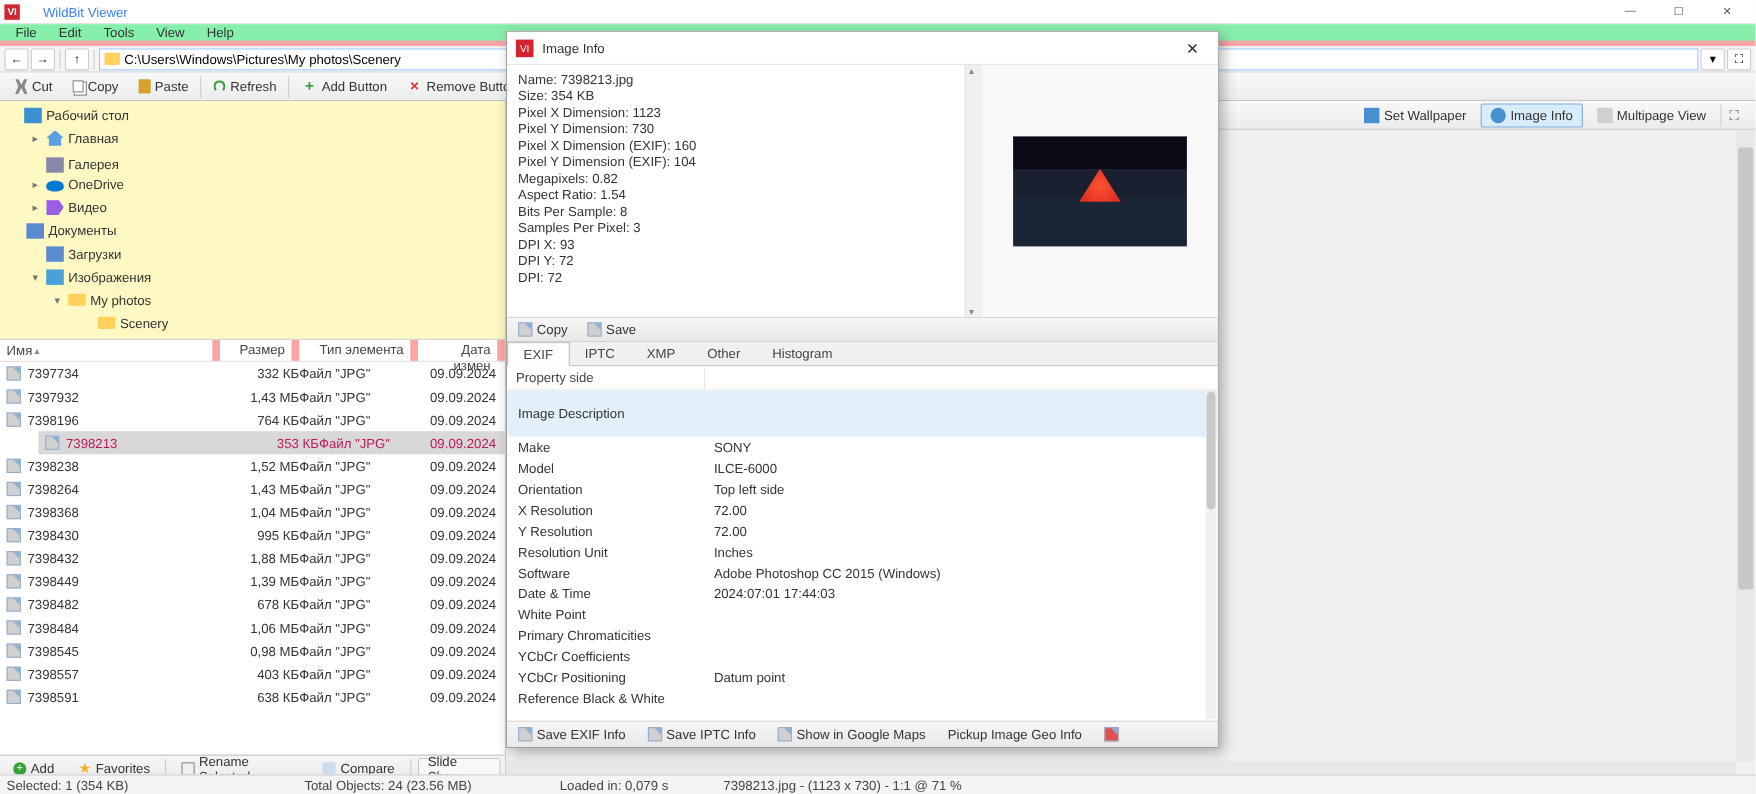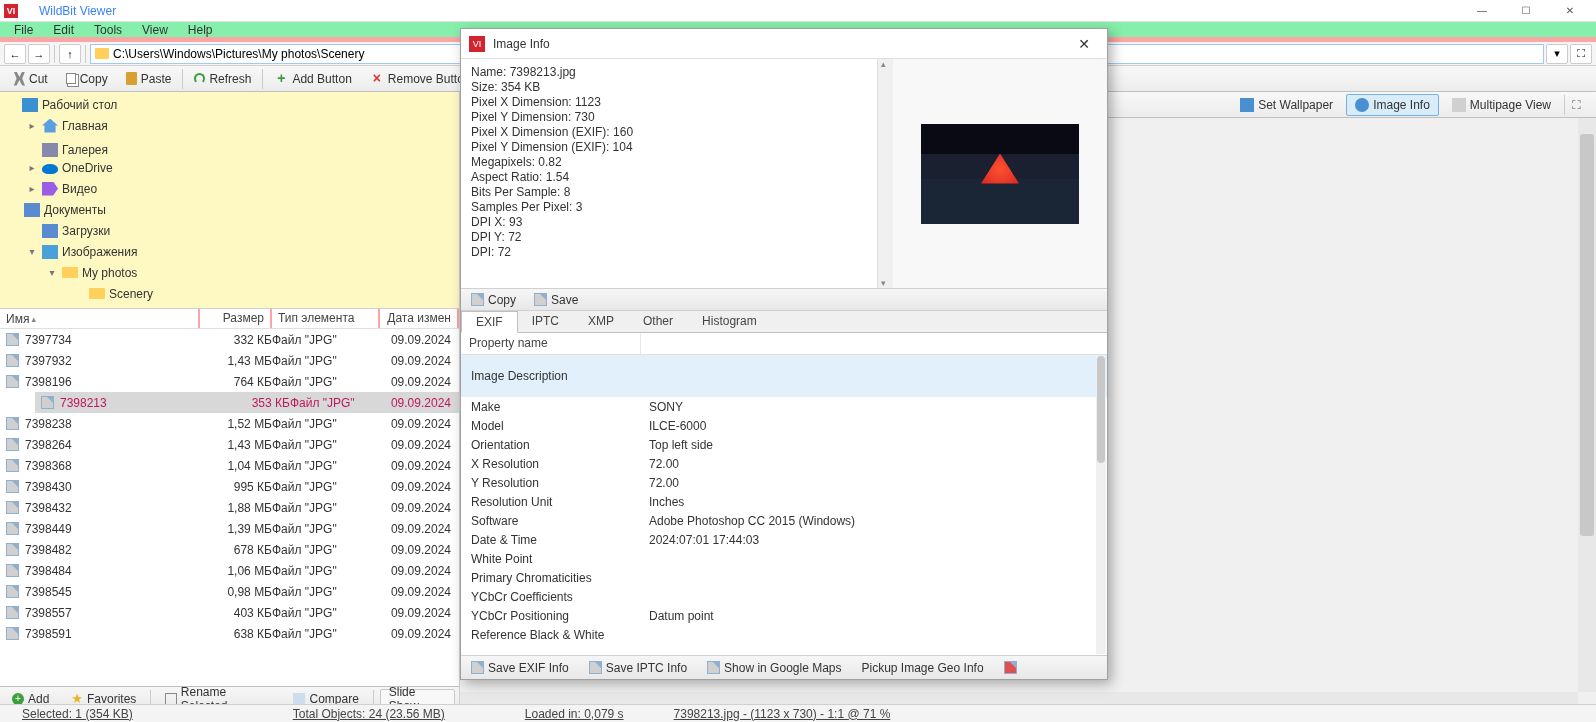--- a/index.html
+++ b/index.html
@@ -46,41 +46,41 @@
 .ico.gallery { background: #8888aa; }
 .ico.cloud { background: #0078d4; border-radius: 50% 50% 40% 40%; height: 10px; margin-top:2px; }
 .ico.video { background: #9b5de5; clip-path: polygon(0 0,70% 0,100% 50%,70% 100%,0 100%); }
 .ico.docs { background: #5a8ad0; }
 .ico.dl { background: #5a8ad0; }
 .ico.img { background: #4aa0d8; }
 .ico.folder { background: #ffd15c; border-radius: 1px; height: 11px; }
 
 .filelist { flex: 1; display: flex; flex-direction: column; border-top: 1px solid #d0d0d0; overflow: hidden; }
 .colheader { display: flex; height: 20px; background: #fff; border-bottom: 1px solid #e0e0e0; }
-.colheader > div { padding: 2px 6px; color: #444; border-right: 2px solid #fca5a5; }
+.colheader > div { padding: 2px 6px; color: #444; border-right: 7px solid #fca5a5; text-align: right; }
 .col-name { width: 200px; display:flex; align-items:center; gap:2px;}
 .col-size { width: 72px; text-align: right; }
 .col-type { width: 108px; }
 .col-date { flex: 1; text-align: right; padding-right:8px; }
 .filerows { flex: 1; overflow: auto; }
 .filerow { display: flex; height: 21px; align-items: center; color: #333; }
 .filerow.selected { background: #d8d8d8; color: #be185d; margin-left: 35px; }
 .filerow .col-name { display: flex; align-items: center; gap: 6px; padding-left: 6px; }
 .fico { width: 14px; height: 14px; background: #fff; border: 1px solid #90b0d0; position: relative; }
 .fico:after { content: ''; position: absolute; right:0; top:0; border: 3px solid transparent; border-right-color:#90b0d0; border-top-color:#90b0d0; }
 
 
 .bottombtns { height: 24px; background: linear-gradient(#f6f6f6,#eaeaea); display: flex; align-items: center; padding: 0 4px; gap: 6px; border-top: 1px solid #c0c0c0; }
 .bbtn { height: 20px; padding: 0 8px; display: flex; align-items: center; gap: 4px; color: #333; border: 1px solid #c8c8c8; background: #f8f8f8; border-radius: 2px; }
 .bbtn.flat { border: none; background: transparent; }
 .bico-add { width: 12px; height: 12px; background: #3aa03a; border-radius: 50%; color: #fff; font-size: 10px; text-align: center; line-height: 12px; }
 .bico-star { color: #f0b020; font-size: 13px; }
 
 
-.statusbar { height: 18px; background: #f4f4f4; border-top: 1px solid #d0d0d0; display: flex; align-items: center; padding: 0 22px; gap: 40px; color: #444; position: absolute; bottom: 0; left: 0; right: 0; text-decoration: underline; }
+.statusbar { height: 18px; background: #f4f4f4; border-top: 1px solid #d0d0d0; display: flex; align-items: center; padding: 0 6px; gap: 40px; color: #444; position: absolute; bottom: 0; left: 0; right: 0; }
 .statusbar > div:nth-child(2){ margin-left: 120px;}
 .statusbar > div:nth-child(3){ margin-left: 40px;}
 .statusbar > div:nth-child(4){ margin-left: 10px;}
 
 
 .dialog { position: absolute; left: 460px; top: 28px; width: 648px; height: 652px; background: #f0f0f0; border: 1px solid #a0a0a0; box-shadow: 4px 4px 12px rgba(0,0,0,0.3); display: flex; flex-direction: column; }
 .dlg-title { height: 30px; background: #fff; display: flex; align-items: center; padding: 0 8px; border-bottom: 1px solid #e0e0e0; }
 .dlg-title .appicon { width: 16px; height: 16px; background: #d3232f; color: #fff; font-size: 9px; display:flex; align-items:center; justify-content:center; margin-right: 8px; }
 .dlg-title .t { flex: 1; color: #333; }
 .dlg-title .x { width: 30px; text-align: center; font-size: 14px; color: #333; }
@@ -503,21 +503,21 @@
       </div>
   </div>
   <div class="dlg-tabs">
     <div class="dlg-tab active">EXIF</div>
     <div class="dlg-tab">IPTC</div>
     <div class="dlg-tab">XMP</div>
     <div class="dlg-tab">Other</div>
     <div class="dlg-tab">Histogram</div>
   </div>
   <div class="dlg-propheader">
-    <div>Property name</div>
+    <div>Property side</div>
     <div></div>
   </div>
   <div class="dlg-props" id="dlgprops">
     <div class="proprow highlight">
         <div>Image Description</div>
         <div></div>
       </div>
       <div class="proprow">
         <div>Make</div>
         <div>SONY</div>

